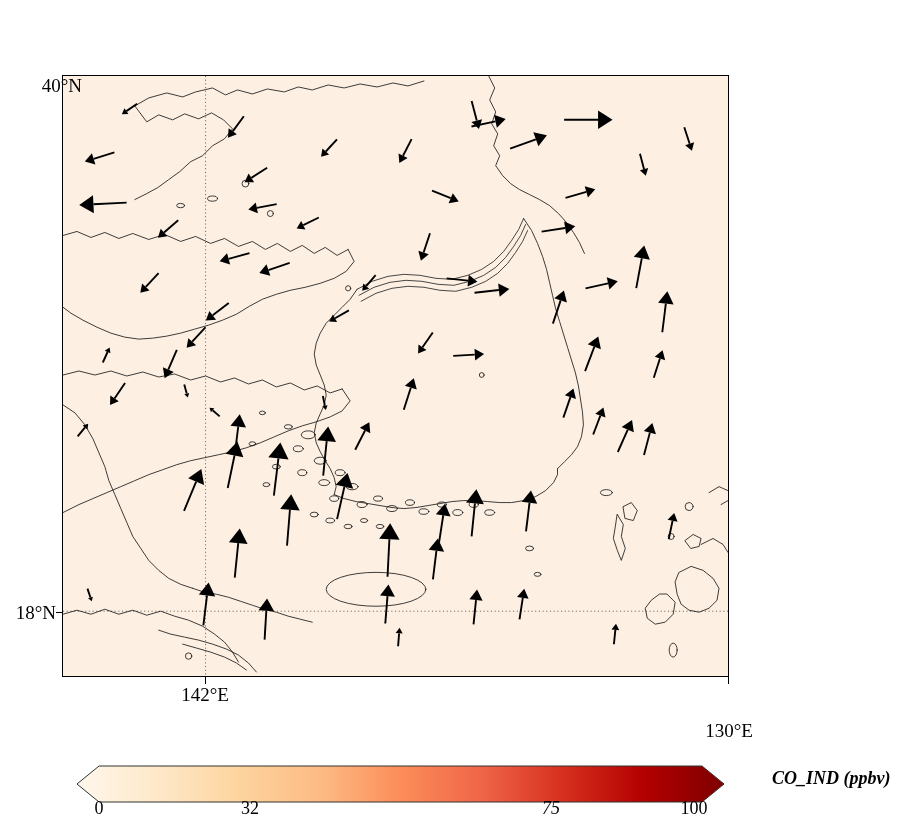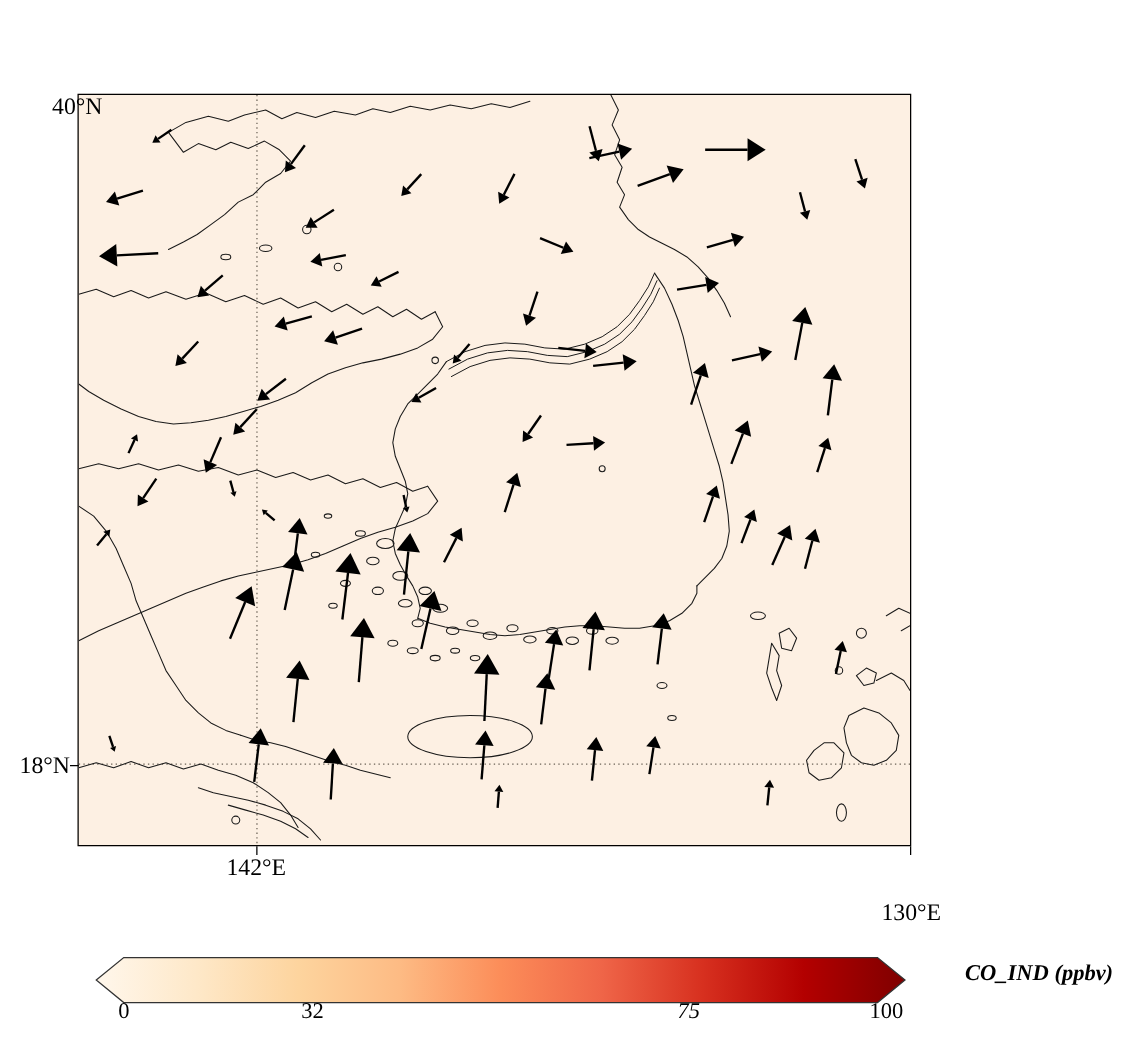--- a/index.html
+++ b/index.html
@@ -337,17 +337,17 @@
           <stop offset="0.875" stop-color="#b30000"></stop>
           <stop offset="1.000" stop-color="#7f0000"></stop>
         </linearGradient>
       </defs>
       <polygon points="37,4 640,4 662,22 640,40 37,40 15,22" fill="url(#orrd)" stroke="#333" stroke-width="1"></polygon>
     </svg>
     <div class="cbtick-label" style="left:2px;">0</div>
     <div class="cbtick-label" style="left:153px;">32</div>
     <div class="cbtick-label" style="left:303px;margin-top:41px;">50</div>
     <div class="cbtick-label" style="left:454px;font-style:italic;">75</div>
-    <div class="cbtick-label" style="left:612px;">100</div>
+    <div class="cbtick-label" style="left:597px;">100</div>
     <div id="cbar-title">CO_IND (ppbv)</div>
   </div>
 
 </div>
 
 </body></html>

